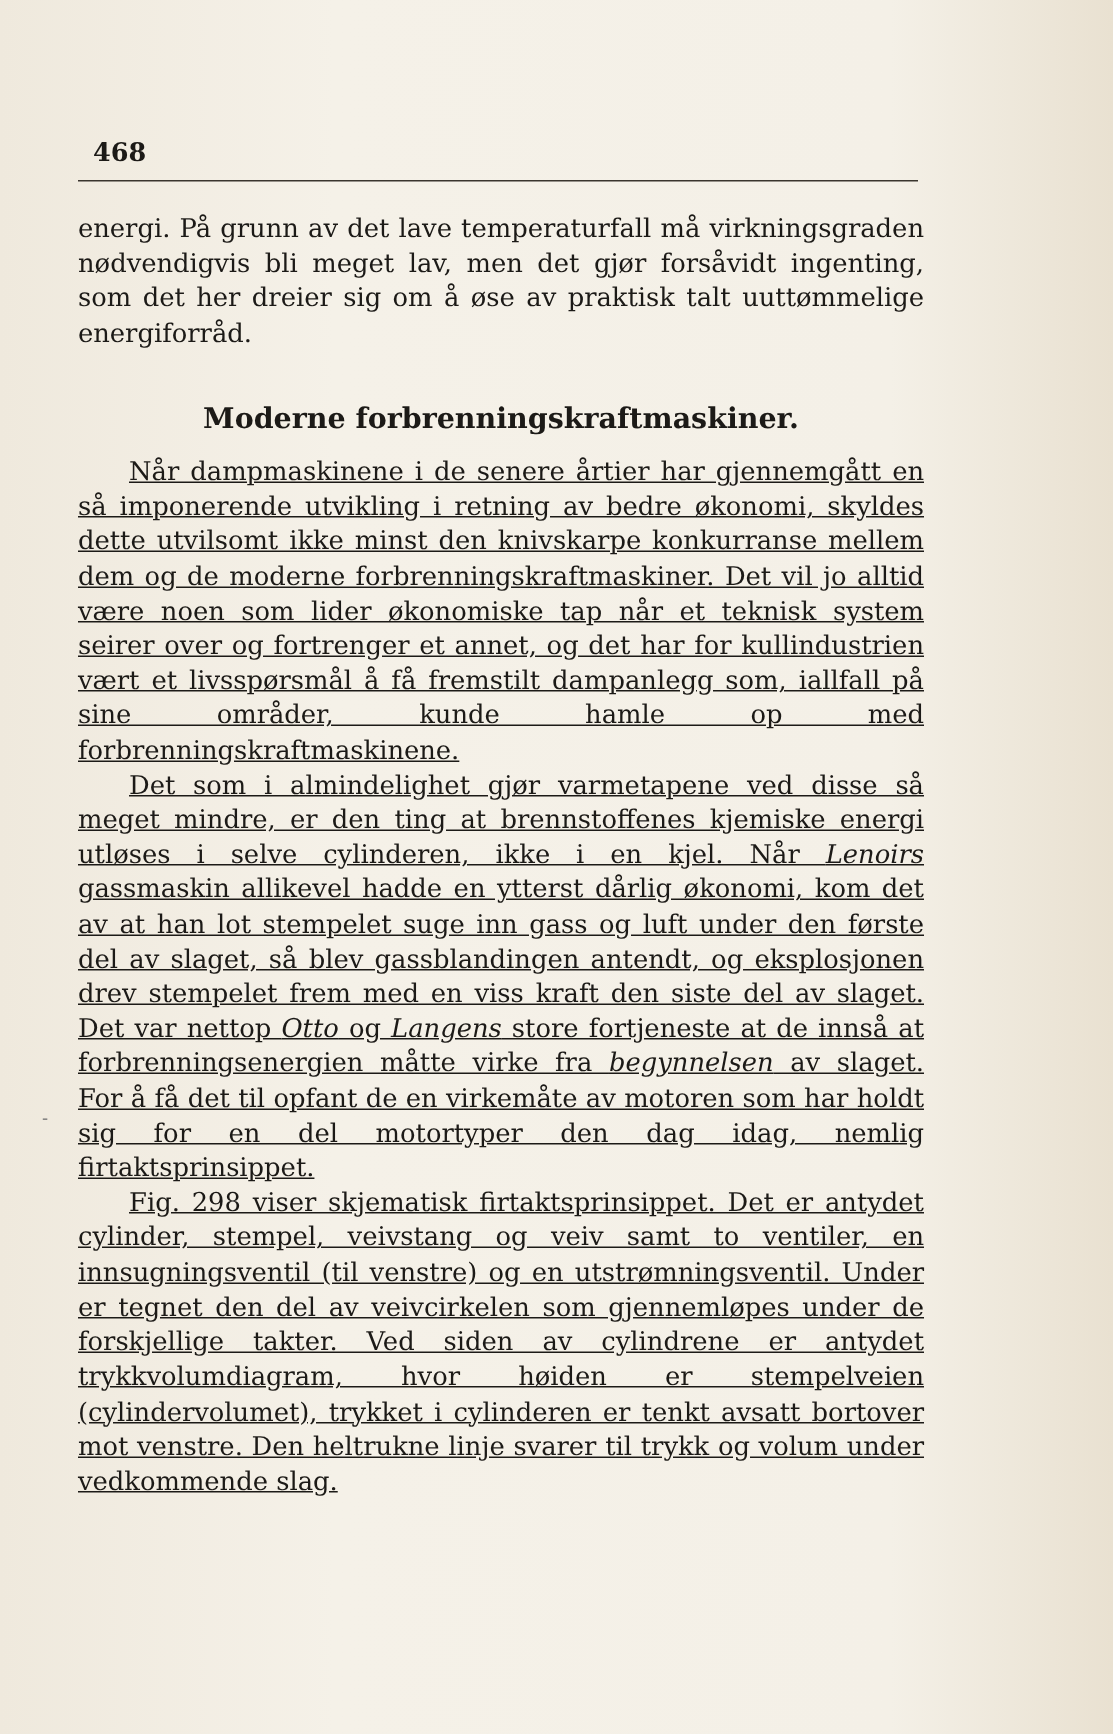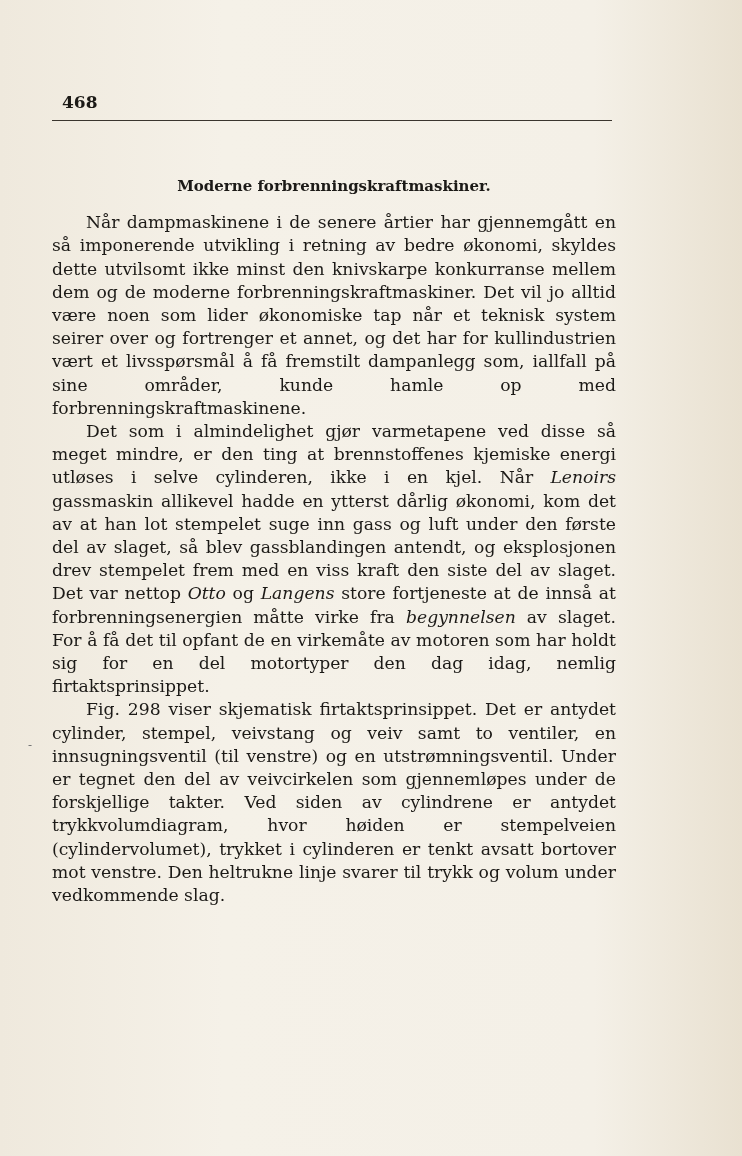--- a/index.html
+++ b/index.html
@@ -13,36 +13,37 @@
     }
     .running-head {
       position:absolute; top:92px; left:62px; width:552px;
       display:flex; justify-content:space-between; align-items:baseline;
     }
     .rh-title { font-family:"DejaVu Serif", serif; font-size:10.5px; letter-spacing:0.6px; }
     .rh-page { font-family:"DejaVu Serif", serif; font-weight:bold; font-size:17px; }
     .rule { position:absolute; top:120px; left:52px; width:560px; height:1px; background:#3a352e; }
     .body { position:absolute; top:142px; left:52px; width:564px; font-size:17.2px; line-height:23.2px; }
     .body p { margin:0; text-align:justify; }
-    .body p.indent { text-indent:34px; }
+    .body p.indent { text-indent:34px;text-decoration:underline; }
     .heading {
-      text-align:center; font-weight:bold; font-size:15px;
+      text-align:center; font-weight:bold; font-size:19px;
       margin:33px 0 13px 0;
     }
     i { font-style:italic; }
     .margin-dash { position:absolute; left:28px; top:738px; font-size:12px; color:#777; }
   </style>
 </head>
 <body>
 
 <div class="running-head">
   <span class="rh-page">468</span>
 </div>
 <div class="rule"></div>
 
 <span class="margin-dash">-</span>
 
 <div class="body">
+  <p>energi. På grunn av det lave temperaturfall må virkningsgraden nødvendigvis bli meget lav, men det gjør forsåvidt ingenting, som det her dreier sig om å øse av praktisk talt uuttømmelige energiforråd.</p>
   <div class="heading">Moderne forbrenningskraftmaskiner.</div>
   <p class="indent">Når dampmaskinene i de senere årtier har gjennemgått en så imponerende utvikling i retning av bedre økonomi, skyldes dette utvilsomt ikke minst den knivskarpe konkurranse mellem dem og de moderne forbrenningskraftmaskiner. Det vil jo alltid være noen som lider økonomiske tap når et teknisk system seirer over og fortrenger et annet, og det har for kullindustrien vært et livsspørsmål å få fremstilt dampanlegg som, iallfall på sine områder, kunde hamle op med forbrenningskraftmaskinene.</p>
   <p class="indent" id="p2"><span>Det som i almindelighet gjør varmetapene ved disse så meget mindre, er den ting at brennstoffenes kjemiske energi utløses i selve cylinderen, ikke i en kjel. Når </span><i>Lenoirs</i><span> gassmaskin allikevel hadde en ytterst dårlig økonomi, kom det av at han lot stempelet suge inn gass og luft under den første del av slaget, så blev gassblandingen antendt, og eksplosjonen drev stempelet frem med en viss kraft den siste del av slaget. Det var nettop </span><i>Otto</i><span> og </span><i>Langens</i><span> store fortjeneste at de innså at forbrenningsenergien måtte virke fra </span><i>begynnelsen</i><span> av slaget. For å få det til opfant de en virkemåte av motoren som har holdt sig for en del motortyper den dag idag, nemlig firtaktsprinsippet.</span></p>
   <p class="indent">Fig. 298 viser skjematisk firtaktsprinsippet. Det er antydet cylinder, stempel, veivstang og veiv samt to ventiler, en innsugningsventil (til venstre) og en utstrømningsventil. Under er tegnet den del av veivcirkelen som gjennemløpes under de forskjellige takter. Ved siden av cylindrene er antydet trykkvolumdiagram, hvor høiden er stempelveien (cylindervolumet), trykket i cylinderen er tenkt avsatt bortover mot venstre. Den heltrukne linje svarer til trykk og volum under vedkommende slag.</p>
 </div>
 
 </body></html>

